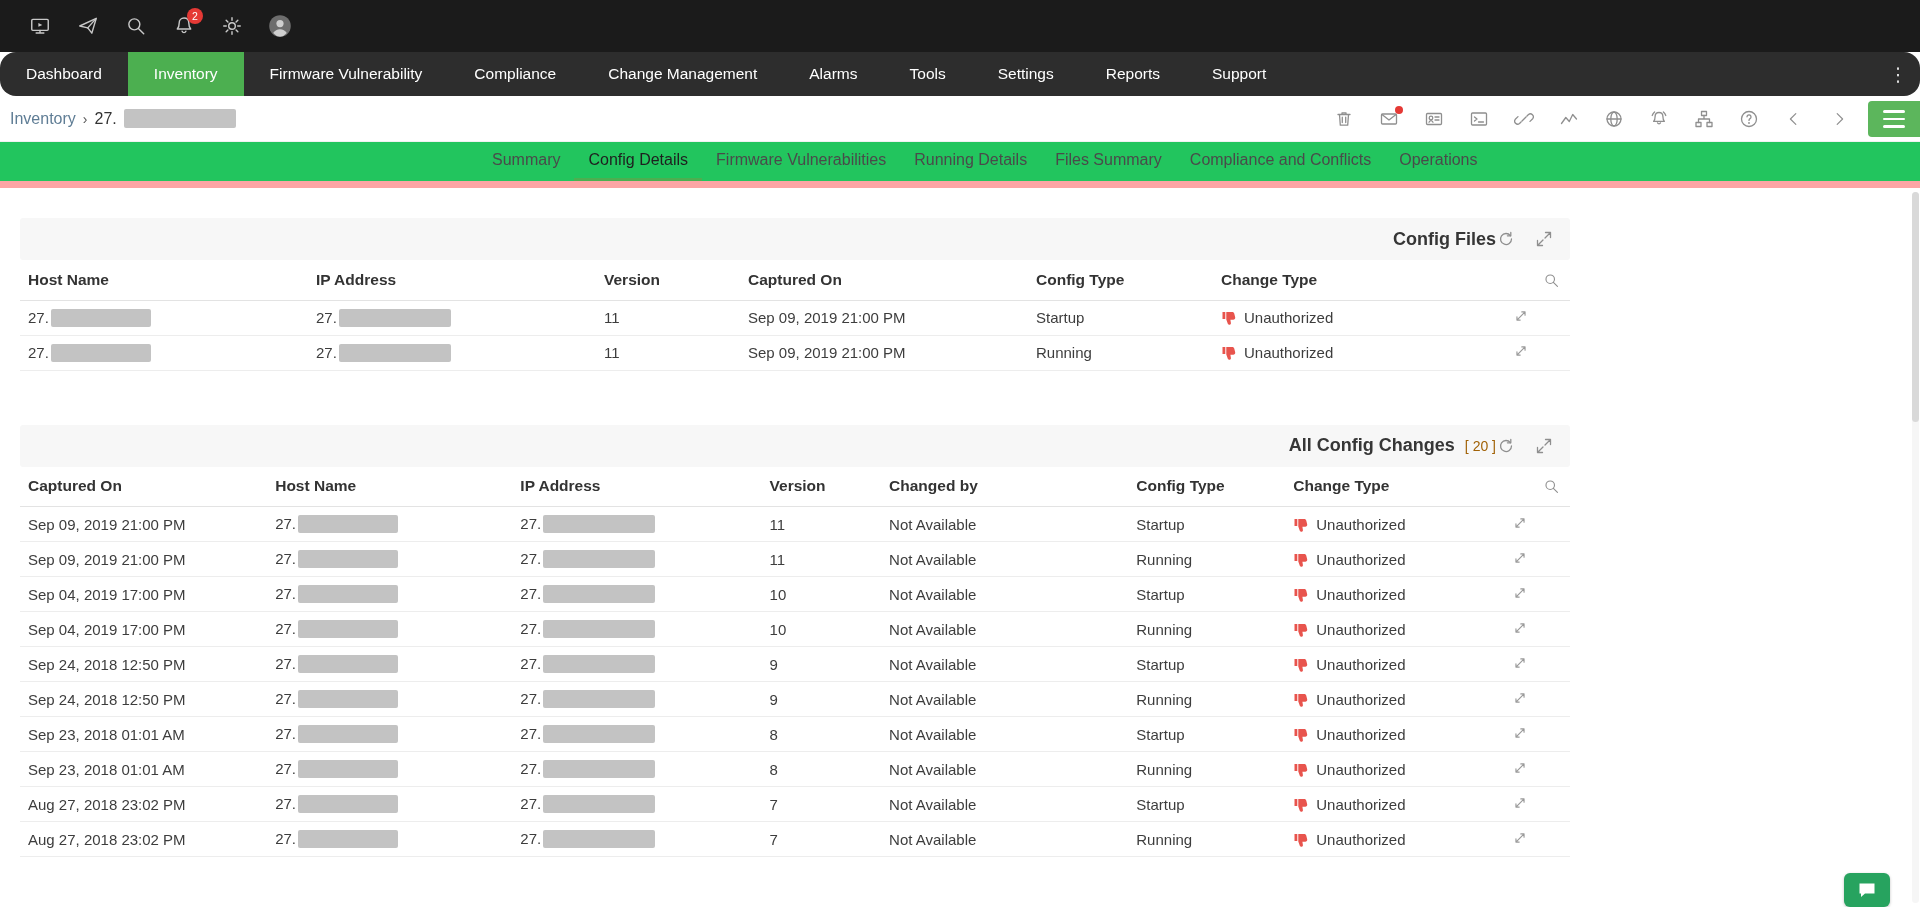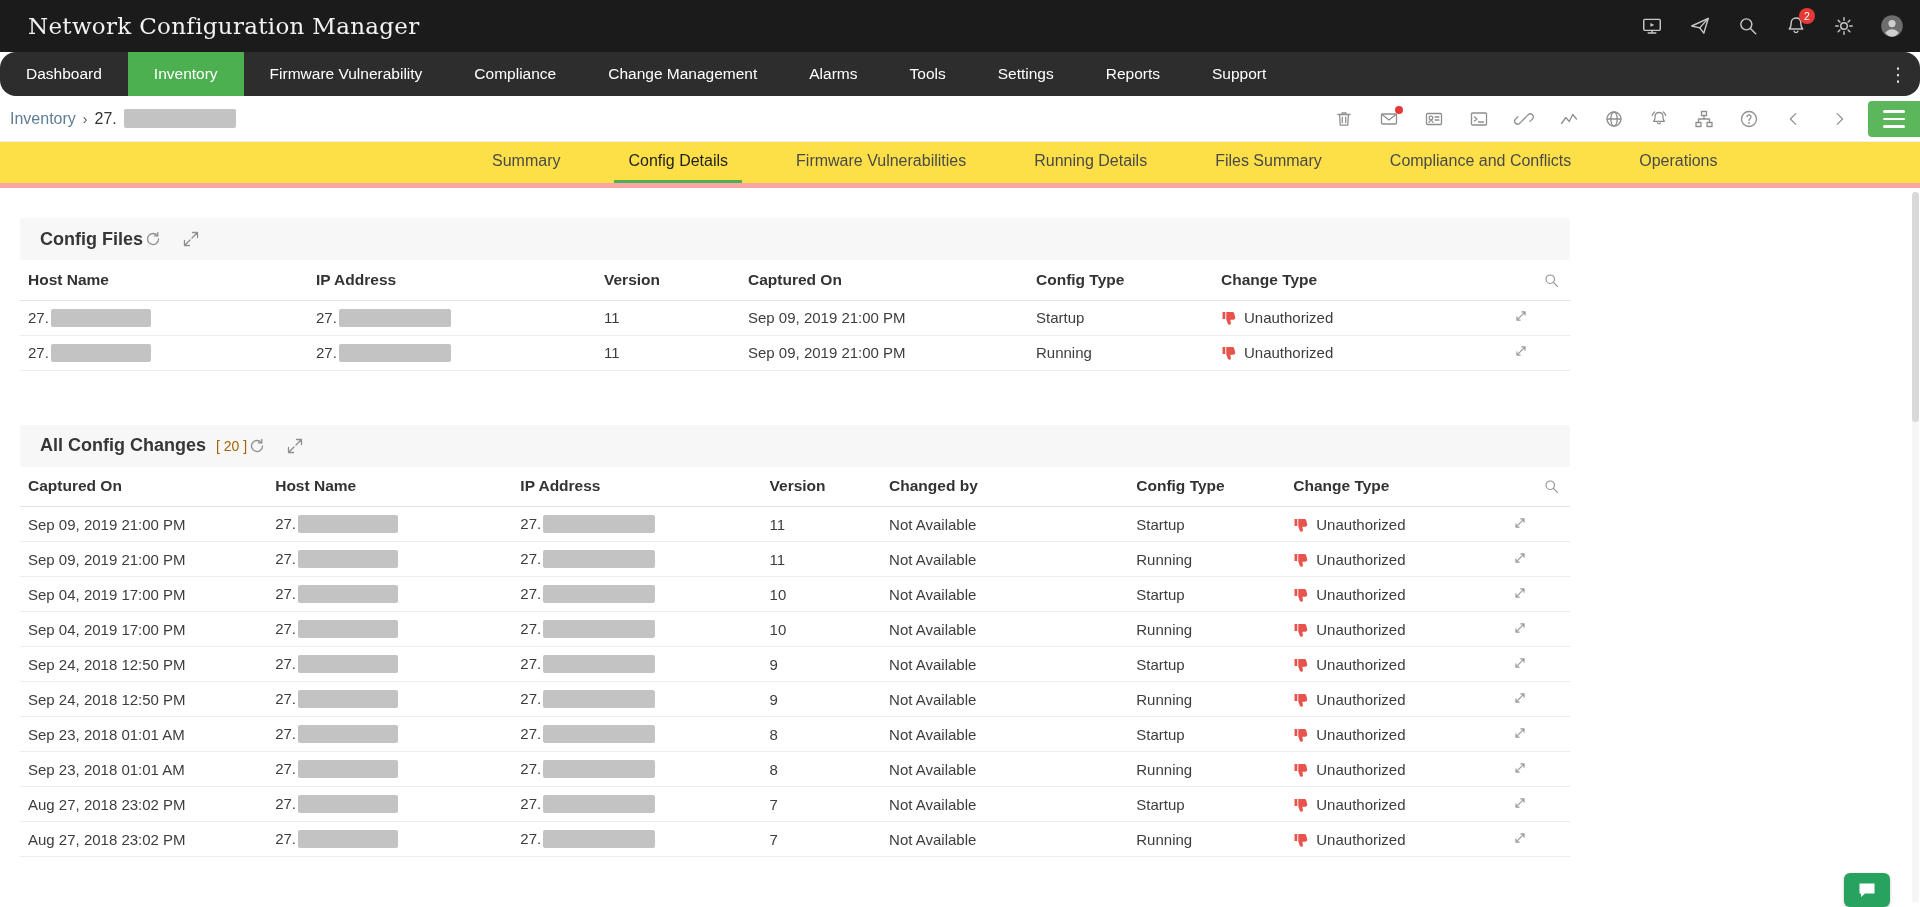--- a/index.html
+++ b/index.html
@@ -32,30 +32,30 @@
   .crumb-sep{color:#555;font-size:14px;}
   .redact{display:inline-block;height:18px;background:var(--redact);border-radius:2px;vertical-align:-4px;}
   .crumb-redact{width:112px;height:19px;}
   .crumb-icons{margin-left:auto;margin-right:70px;display:flex;align-items:center;gap:23px;color:#8f8f8f;}
   .crumb-icons .ibtn{position:relative;width:22px;height:22px;display:flex;align-items:center;justify-content:center;cursor:pointer;}
   .reddot{position:absolute;top:-2px;right:-3px;width:8px;height:8px;border-radius:50%;background:#e53935;}
   .hamburger{position:absolute;right:0;top:5px;width:52px;height:36px;background:#5cb65c;border:none;
     border-radius:4px 0 0 4px;display:flex;flex-direction:column;justify-content:center;align-items:center;gap:5px;cursor:pointer;}
   .hamburger span{display:block;width:22px;height:2.5px;background:#fff;border-radius:2px;}
   
-  .tabsrow{height:46px;border-bottom:5px solid #fca5a5;display:flex;align-items:stretch;padding-left:478px;background:#fde047;gap:40px;}
+  .tabsrow{height:46px;border-bottom:7px solid #fca5a5;display:flex;align-items:stretch;padding-left:478px;background:#22c55e;}
   .tab{display:flex;align-items:center;padding:0 14px;font-size:16px;color:#4a4a4a;cursor:pointer;border-bottom:3px solid transparent;white-space:nowrap;}
   .tab.active{color:#1f1f1f;border-bottom-color:var(--accent);}
   
   .content{margin-left:20px;width:1550px;}
   .panel{width:1550px;}
   .panel1{margin-top:30px;}
   .panel2{margin-top:54px;}
   .panel-head{height:42px;background:#f7f7f7;border-radius:3px;display:flex;align-items:center;
-    justify-content:flex-start;padding:0 16px 0 20px;}
+    justify-content:flex-end;padding:0 16px 0 20px;}
   .panel-title{font-size:18px;font-weight:700;color:#363636;display:flex;align-items:baseline;gap:10px;}
   .panel-count{font-size:14px;font-weight:400;color:#a16207;}
   .panel-actions{display:flex;align-items:center;gap:18px;color:#8f8f8f;}
   .panel-actions .ibtn{width:20px;height:20px;cursor:pointer;}
   table{width:100%;border-collapse:collapse;table-layout:fixed;}
   thead th{text-align:left;font-size:15.5px;font-weight:700;color:#333;height:40px;
     border-bottom:1px solid #e3e3e3;padding:0 0 0 8px;vertical-align:middle;white-space:nowrap;}
   tbody td{height:35px;border-bottom:1px solid #ededed;font-size:15px;color:#3d3d3d;
     padding:0 0 0 8px;vertical-align:middle;white-space:nowrap;overflow:hidden;}
   th.search-th{text-align:right;padding-right:10px;color:#8f8f8f;}
@@ -69,21 +69,20 @@
   
   .vscroll{position:fixed;right:1px;top:192px;bottom:4px;width:7px;background:#f6f6f6;border-radius:4px;}
   .vscroll-thumb{width:7px;height:230px;background:#d9d9d9;border-radius:4px;}
   .chat-fab{position:fixed;right:30px;bottom:0;width:46px;height:34px;background:#27a35f;border:none;
     border-radius:6px;display:flex;align-items:center;justify-content:center;cursor:pointer;box-shadow:0 1px 3px rgba(0,0,0,.25);}
 </style>
 </head>
 <body>
 
 <header class="topbar">
-  <div class="app-title">Network Configuration Manager</div>
   <div class="topbar-icons">
     <span class="ibtn">
       <svg class="ic icon-svg" width="22" height="22" viewBox="0 0 20 20">
           <rect x="2.5" y="4" width="15" height="10" rx="1"></rect>
           <path d="M8.5 7.3l3.6 1.7-3.6 1.7z" fill="currentColor" stroke="none"></path>
           <path d="M10 14v2.3M6.5 16.3h7"></path>
         </svg>
     </span>
     <span class="ibtn">
       <svg class="ic icon-svg" width="22" height="22" viewBox="0 0 20 20">

